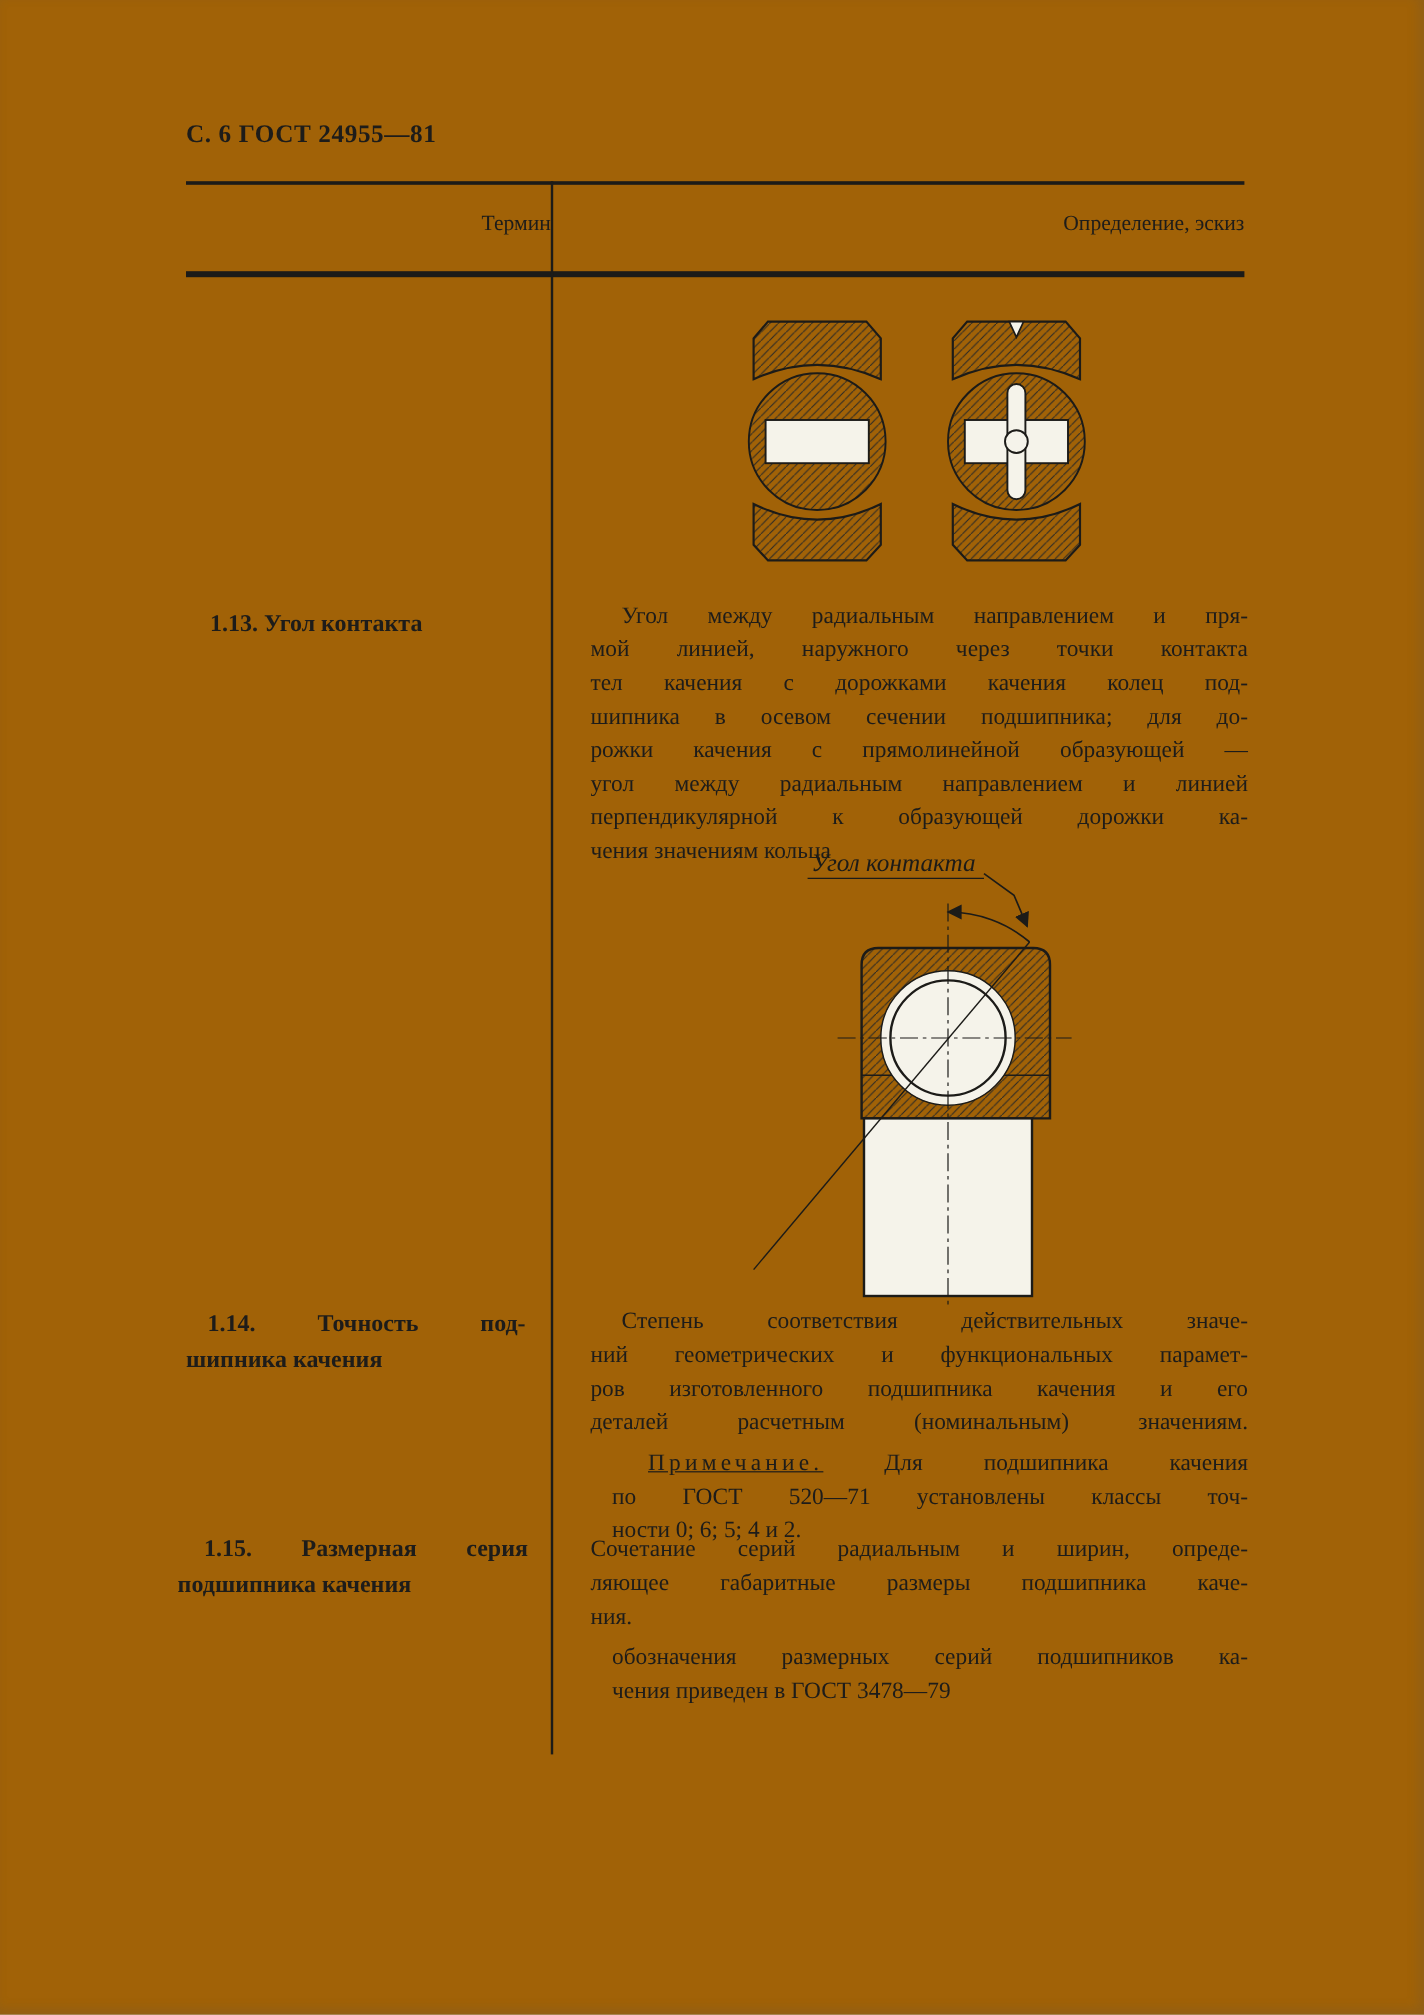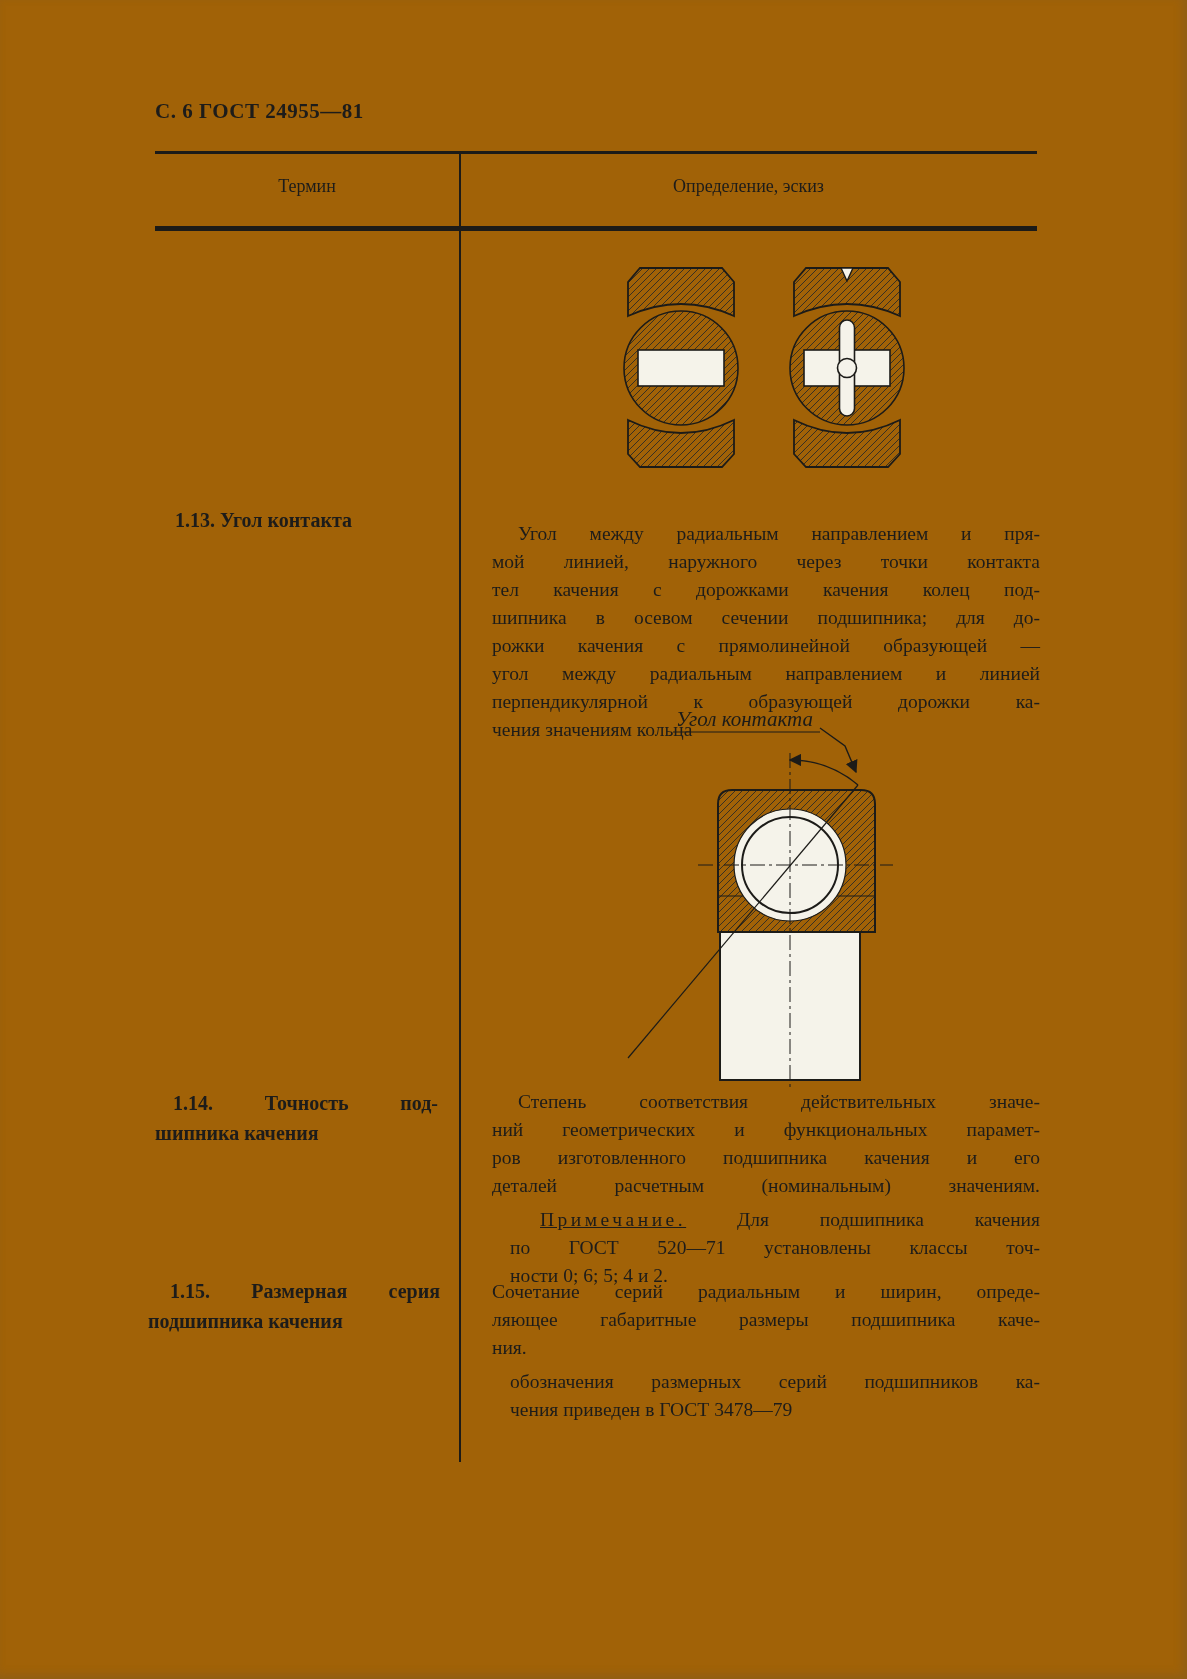--- a/index.html
+++ b/index.html
@@ -6,21 +6,21 @@
   .page{
     position:relative;width:1187px;height:1679px;margin:0 auto;
     background:#a16207;color:#1d1c1a;
     font-family:"Liberation Serif", serif;
     box-shadow:inset -4px -4px 10px rgba(90,85,70,.25);
     overflow:hidden;
   }
   .hdr{position:absolute;left:155px;top:99px;font-size:21px;font-weight:bold;letter-spacing:.5px;}
   .rule{position:absolute;background:#1c1b18;}
   .vrule{position:absolute;width:2px;background:#1c1b18;}
-  .colhead{position:absolute;text-align:center;font-size:18px;}
+  .colhead{position:absolute;text-align:right;font-size:18px;}
   .block{position:absolute;}
   .tl{font-size:19.5px;line-height:28px;white-space:normal;}
   .jl{text-align:justify;text-align-last:justify;}
   .in1{text-indent:26px;}
   .note .tl{padding-left:18px;}
   .note .first{text-indent:30px;}
   .sp{letter-spacing:3.5px;text-decoration:underline;}
   .term{font-weight:bold;font-size:20px;line-height:30px;}
   .term .jl{text-align:justify;text-align-last:justify;}
   svg{position:absolute;overflow:visible;}
@@ -61,21 +61,21 @@
       <path d="M174,60 V26 L186,12 H268 L280,26 V60 Q227,36 174,60 Z" fill="url(#h1)" stroke-width="1.8"></path>
       <path d="M174,164 Q227,190 280,164 L280,198 L268,211 H186 L174,198 Z" fill="url(#h1)" stroke-width="1.8"></path>
       <path d="M221,12 L233,12 L227,25 Z" fill="#f5f3ea" stroke-width="1.4"></path>
     </g>
   </svg>
 
   <div class="block term" style="left:175px;top:505px;width:270px">
     <div>1.13. Угол контакта</div>
   </div>
 
-  <div class="block" style="left:492px;top:520px;width:548px">
+  <div class="block" style="left:492px;top:500px;width:548px">
     <div class="tl jl in1">Угол между радиальным направлением и пря-</div>
     <div class="tl jl">мой линией, наружного через точки контакта</div>
     <div class="tl jl">тел качения с дорожками качения колец под-</div>
     <div class="tl jl">шипника в осевом сечении подшипника; для до-</div>
     <div class="tl jl">рожки качения с прямолинейной образующей —</div>
     <div class="tl jl">угол между радиальным направлением и линией</div>
     <div class="tl jl">перпендикулярной к образующей дорожки ка-</div>
     <div class="tl">чения значениям кольца</div>
   </div>
 

